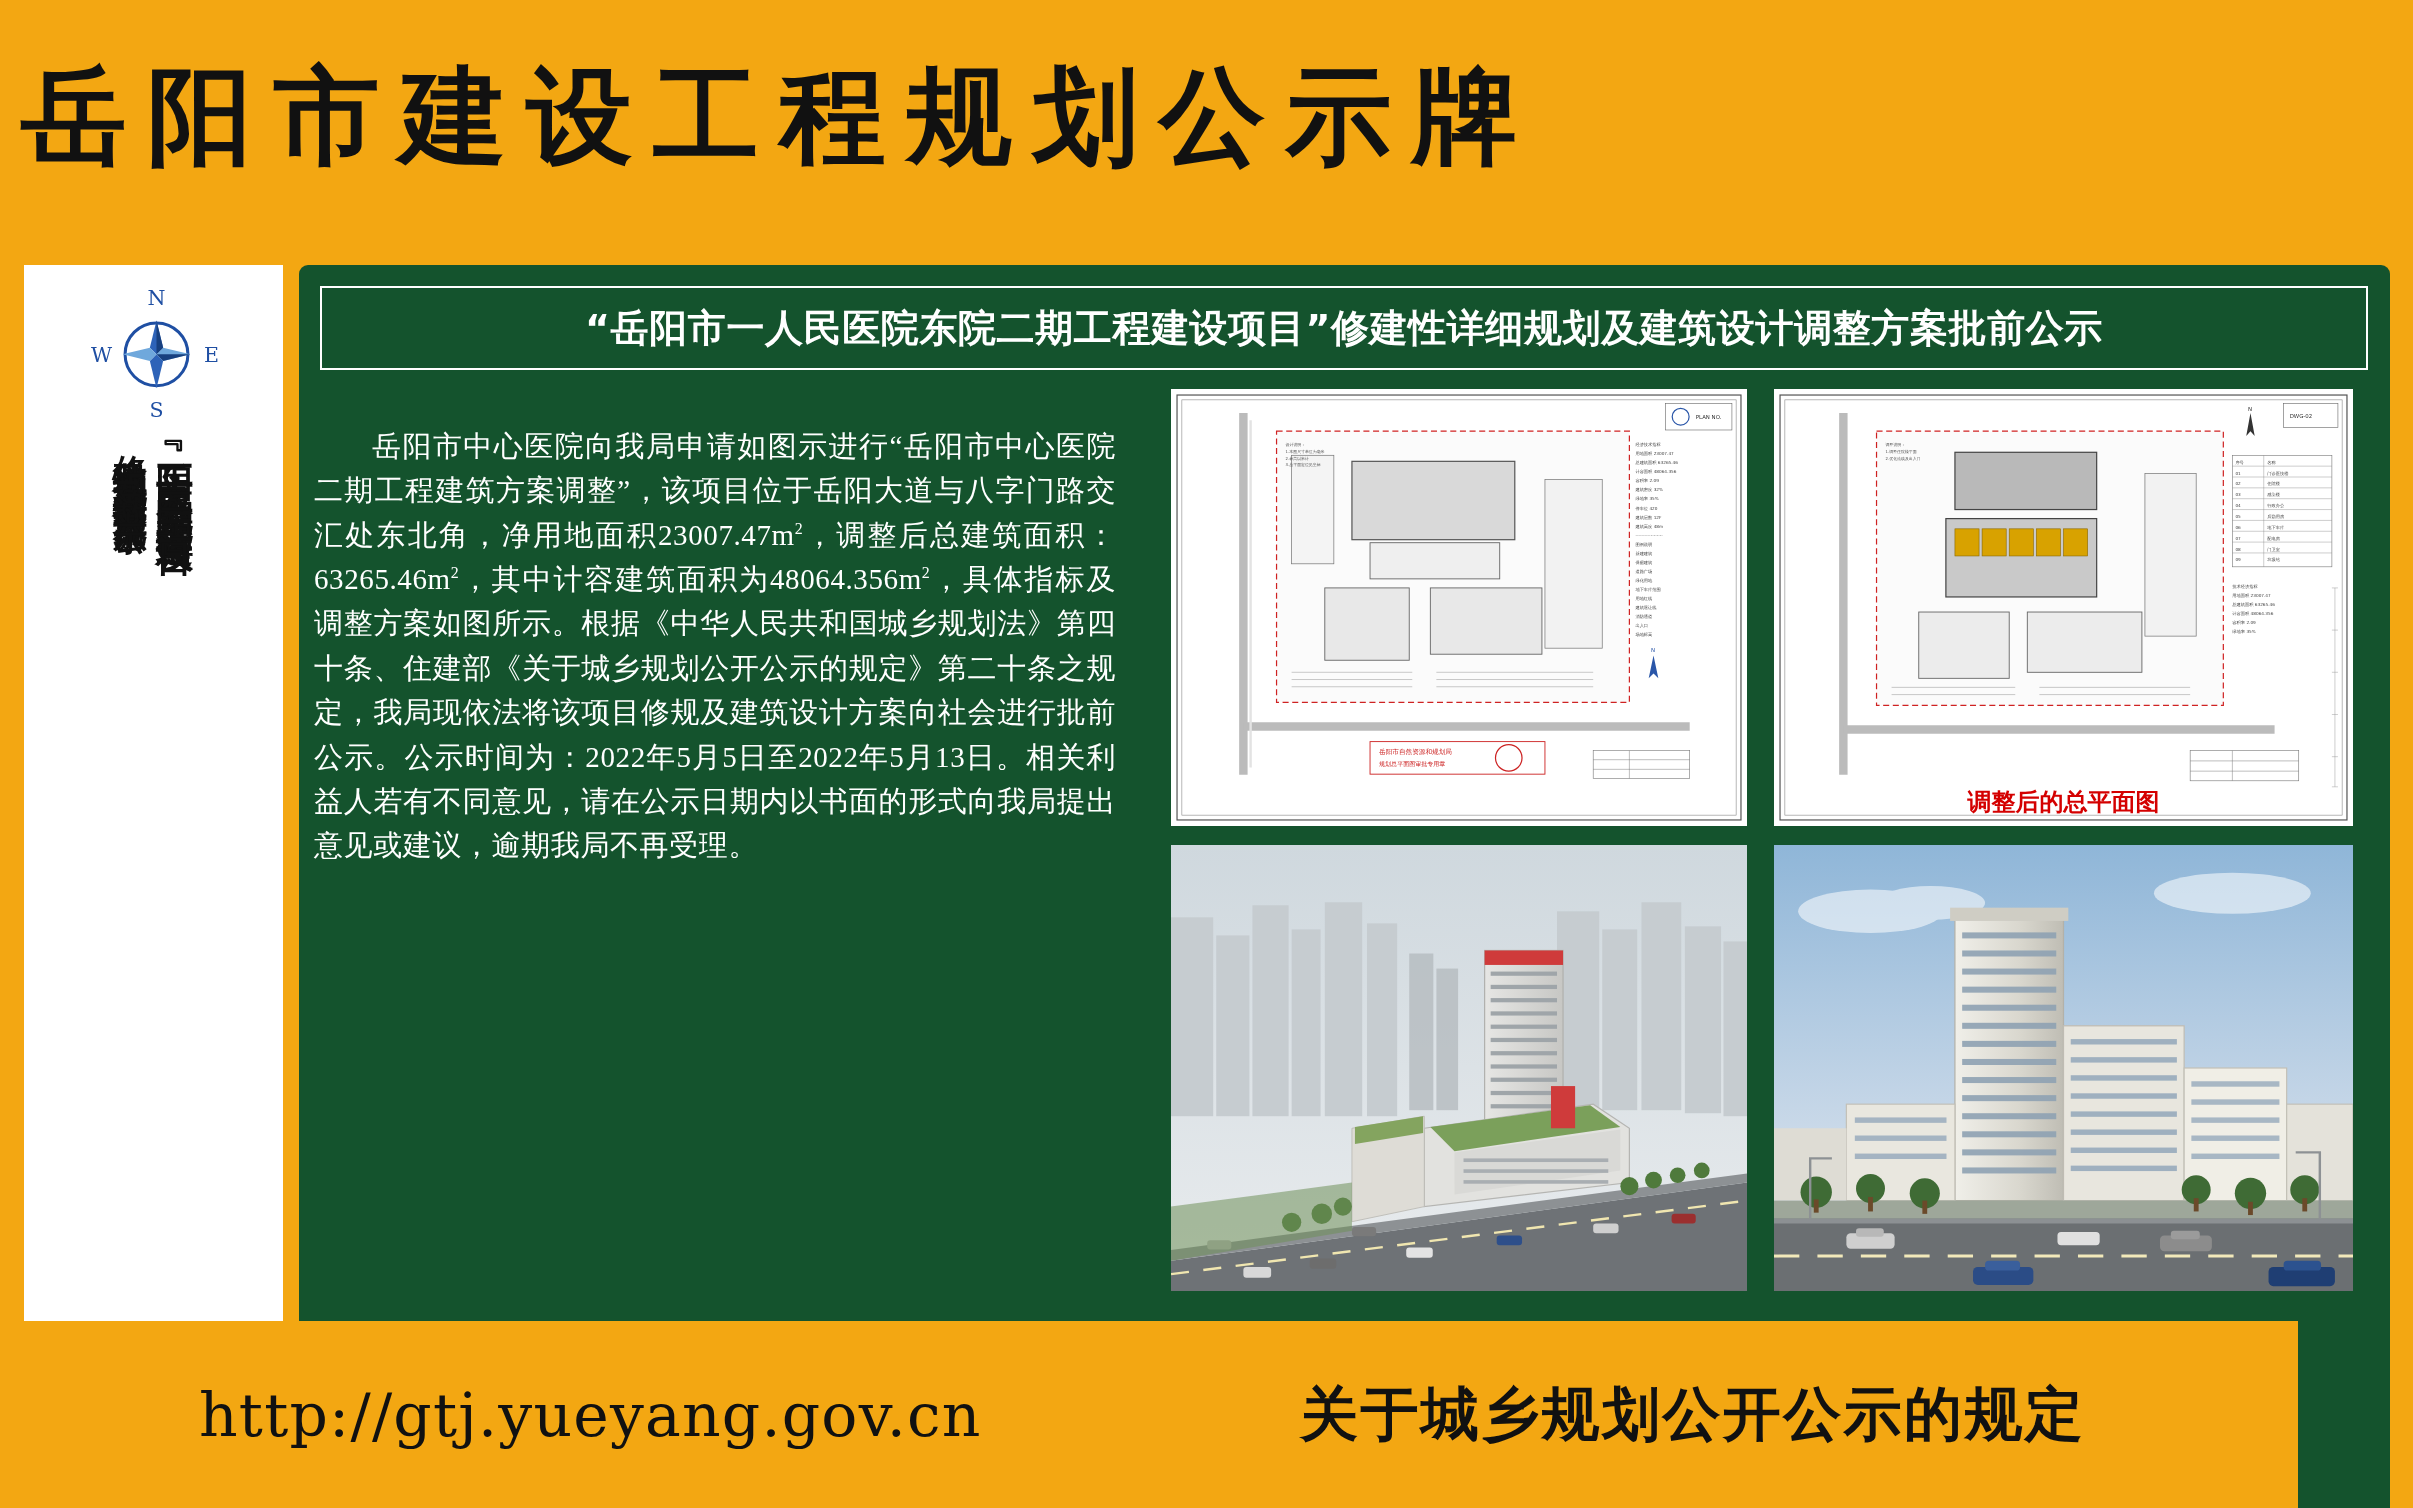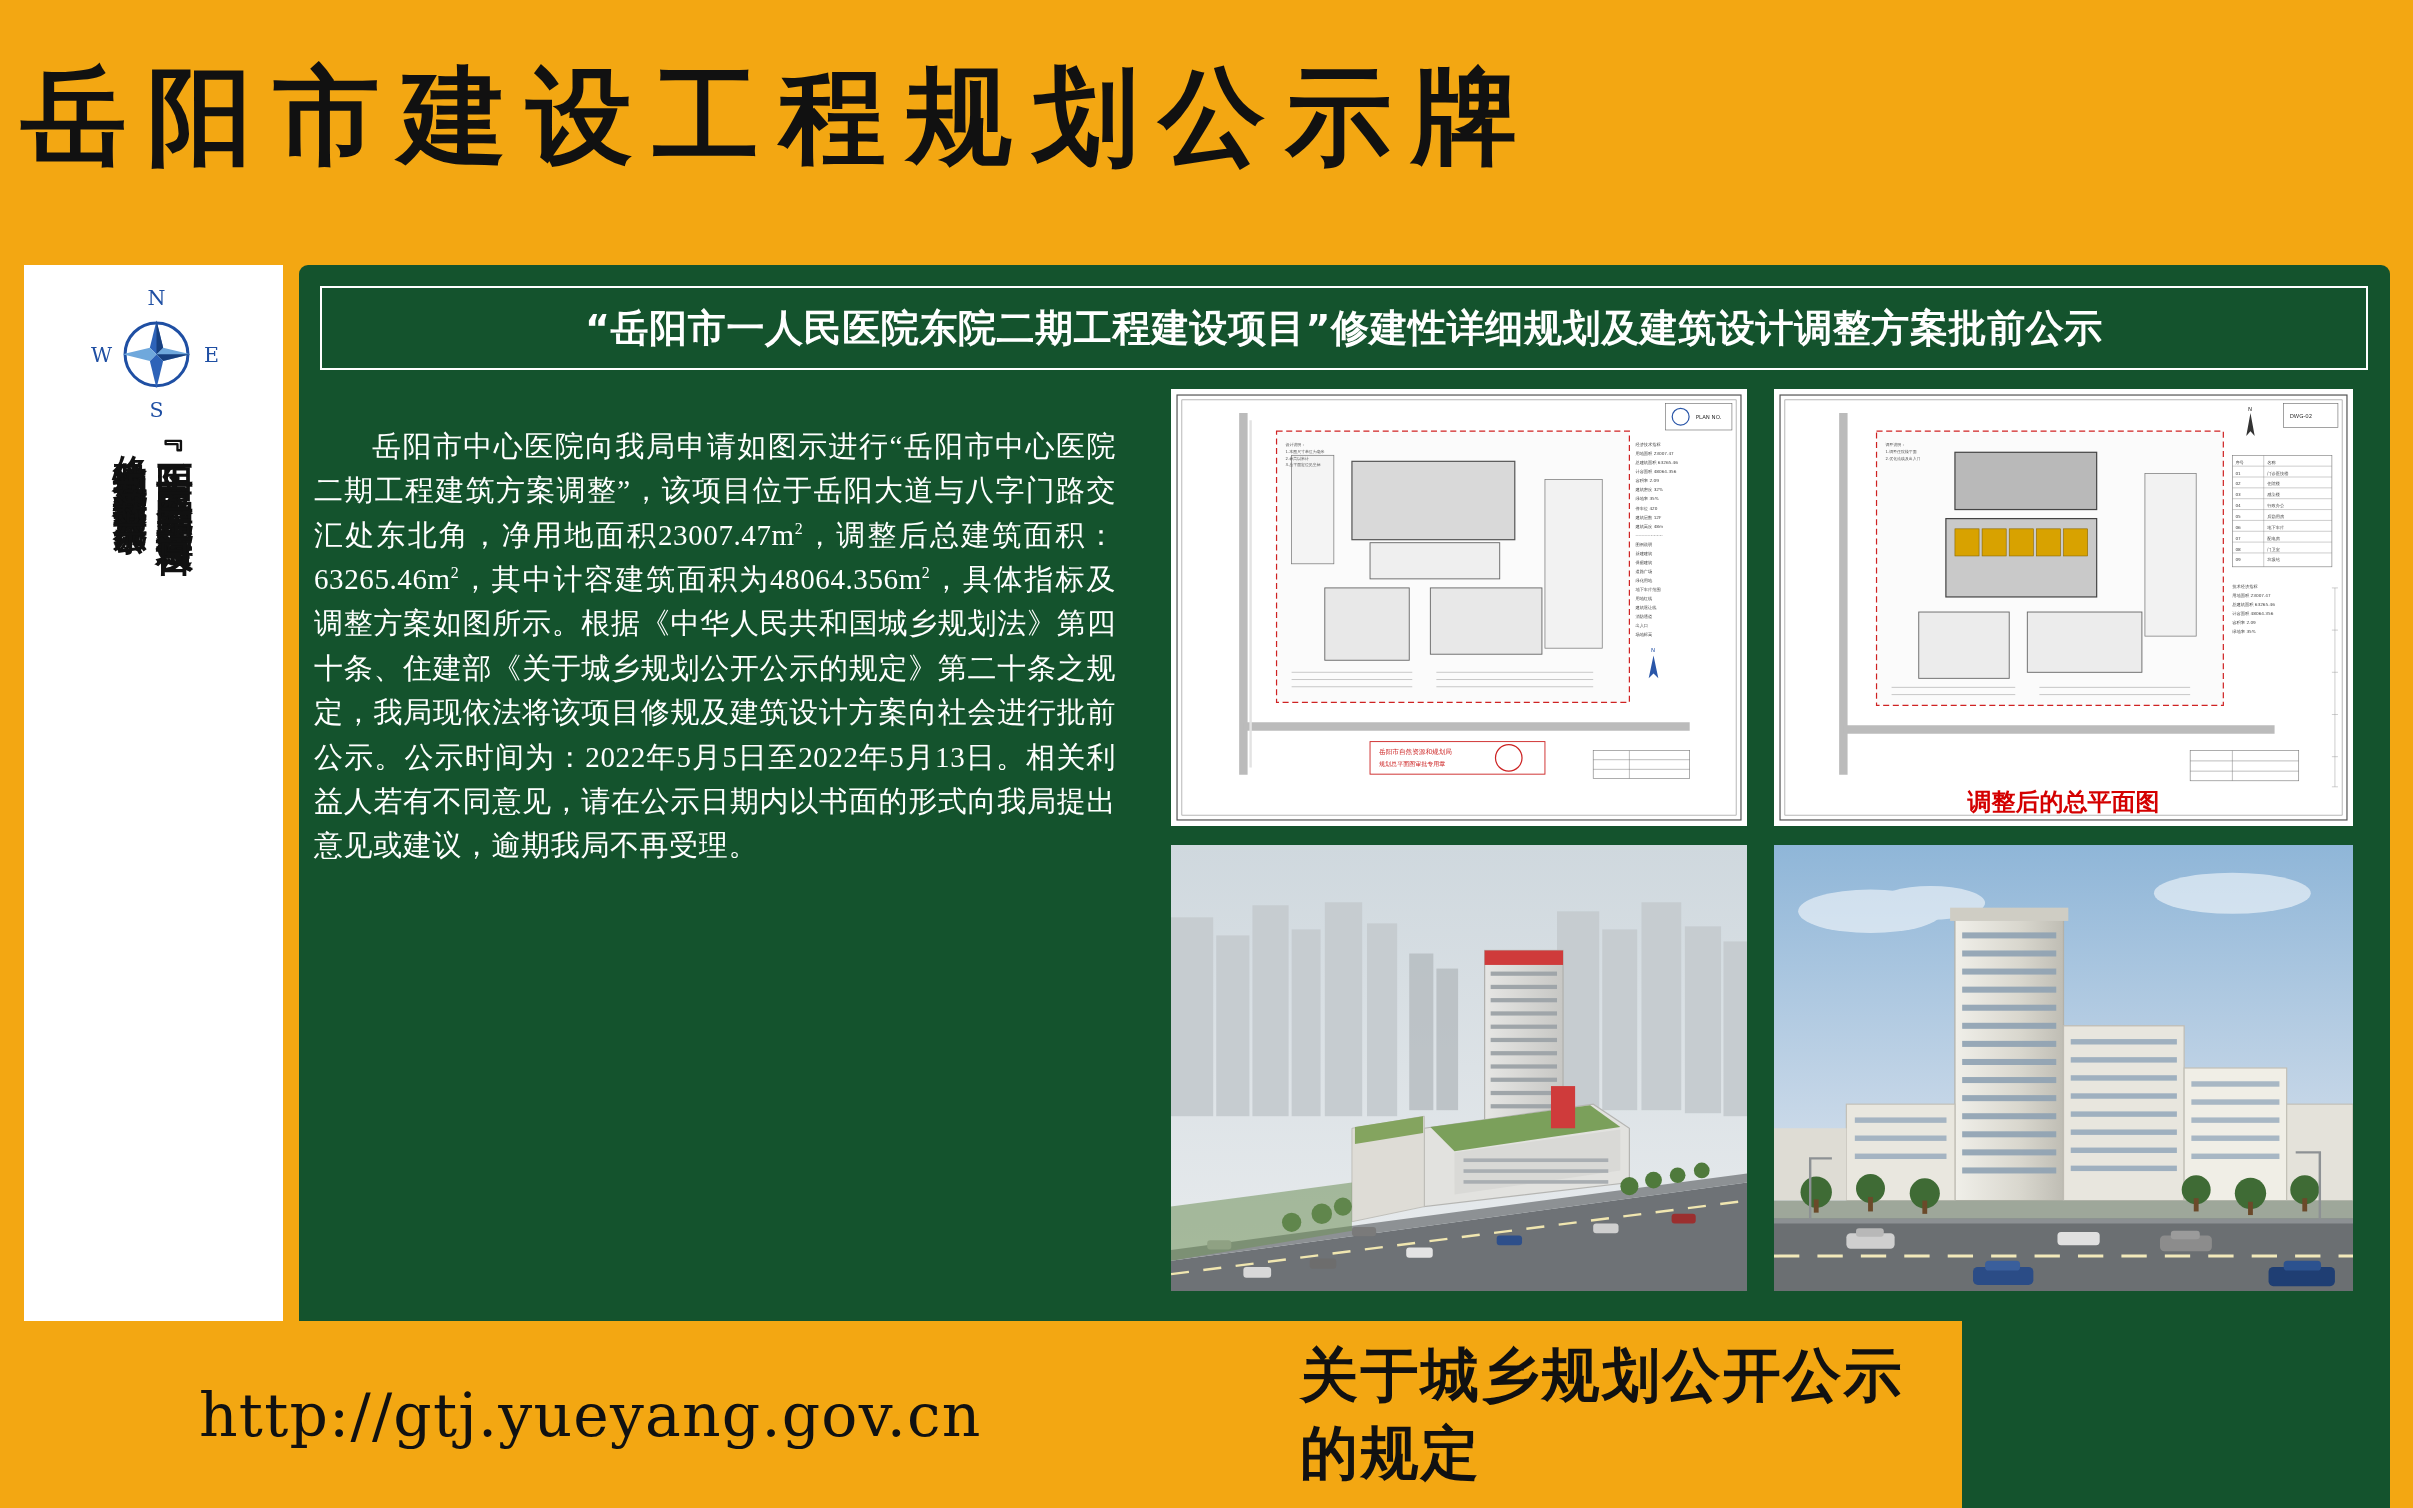--- a/index.html
+++ b/index.html
@@ -190,26 +190,25 @@
 
   
   .render { position:absolute; inset:0; }
   .render svg { display:block; width:100%; height:100%; }
 
   
   .footer {
     position: absolute;
     left: 0;
     top: 1321px;
-    width: 1954px;
+    width: 2298px;
     height: 187px;
     background: #F3A712;
     display: flex;
     align-items: center;
-    padding-left: 8px;
   }
   .footer-url {
     position: absolute;
     left: 199px;
     font-family: "DejaVu Serif", "Liberation Serif", serif;
     font-size: 60px;
     color: #111;
     letter-spacing: 1.2px;
   }
   .footer-org {

